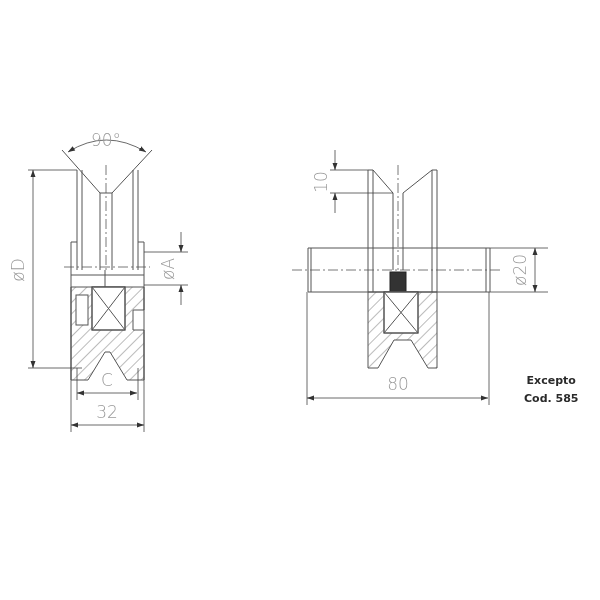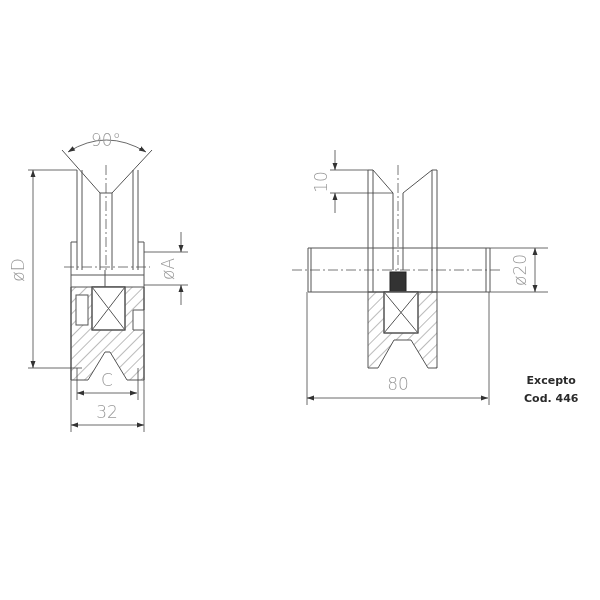--- a/index.html
+++ b/index.html
@@ -123,14 +123,14 @@
     <line x1="489" y1="292" x2="489" y2="405"></line>
     <line x1="307" y1="398" x2="488" y2="398" marker-start="url(#arrs)" marker-end="url(#arr)"></line>
   </g>
   <text class="dimtxt" x="0" y="0" text-anchor="middle" transform="translate(327,182) rotate(-90)">10</text>
   <text class="dimtxt" x="0" y="0" text-anchor="middle" transform="translate(526,270) rotate(-90)">ø20</text>
   <text class="dimtxt" x="398" y="390" text-anchor="middle">80</text>
 </svg>
 
 <div class="note">
   <div>Excepto</div>
-  <div>Cod. 446</div>
+  <div>Cod. 585</div>
 </div>
 
 </body></html>

